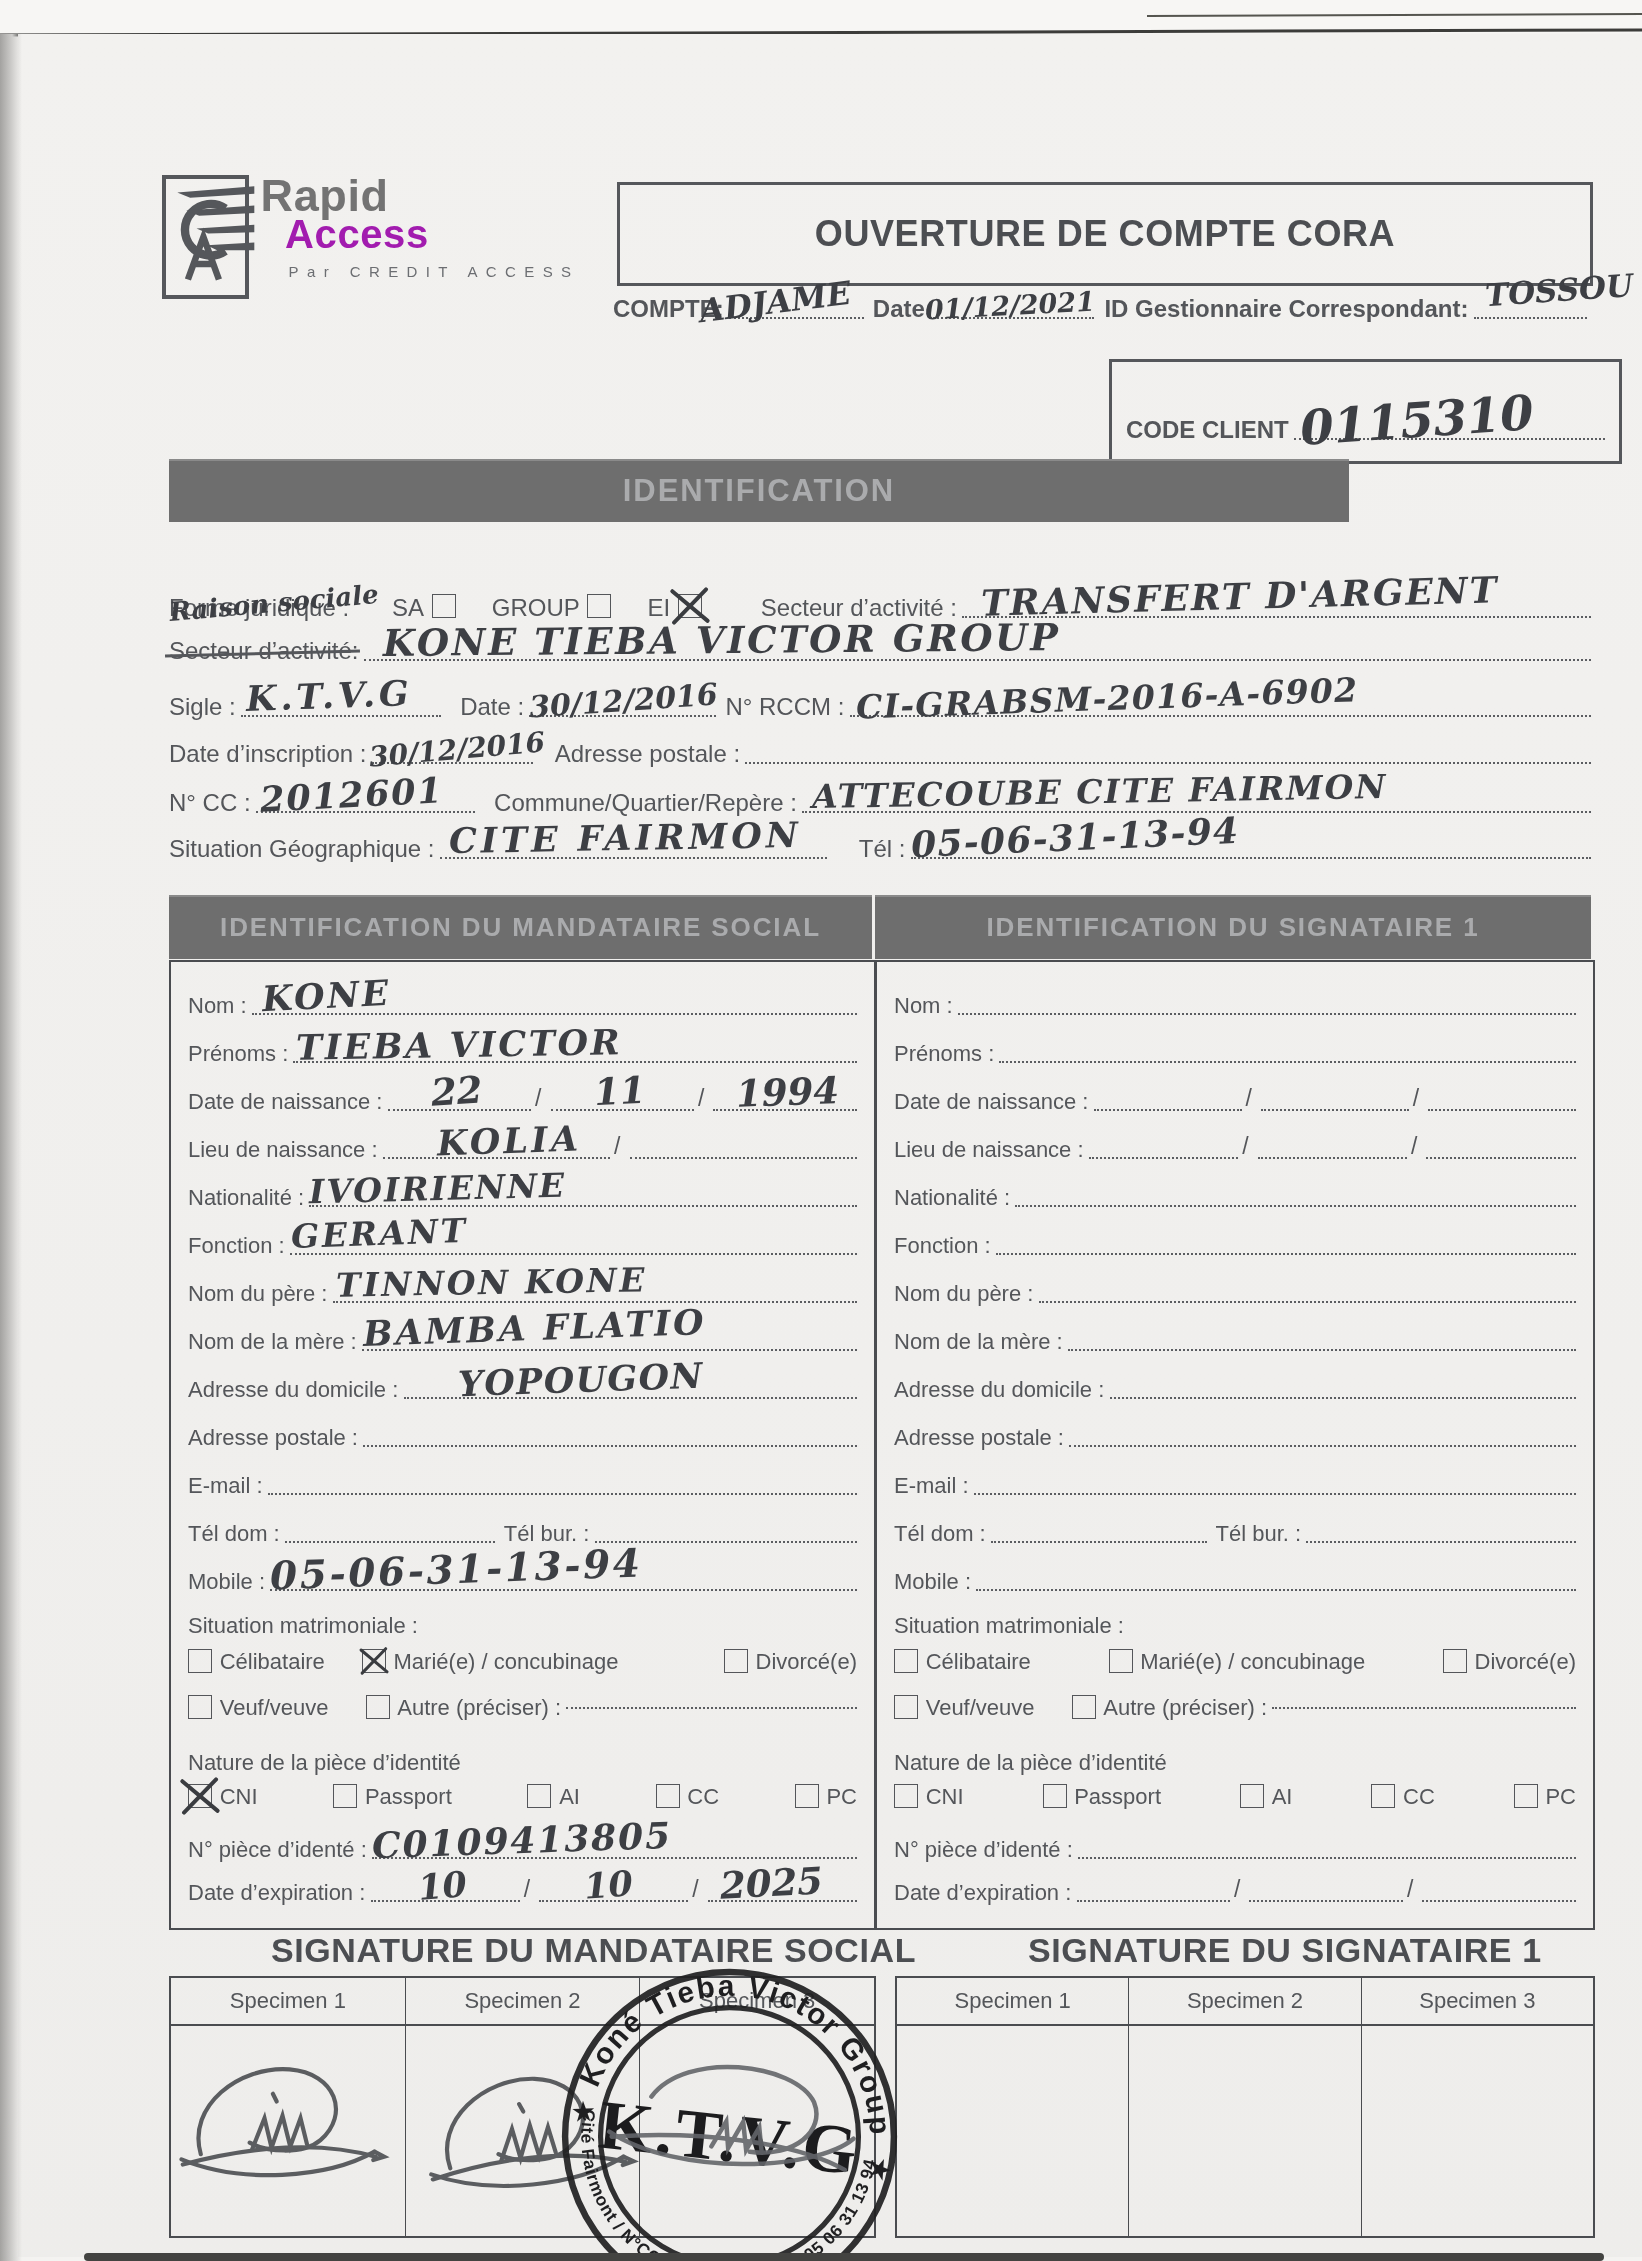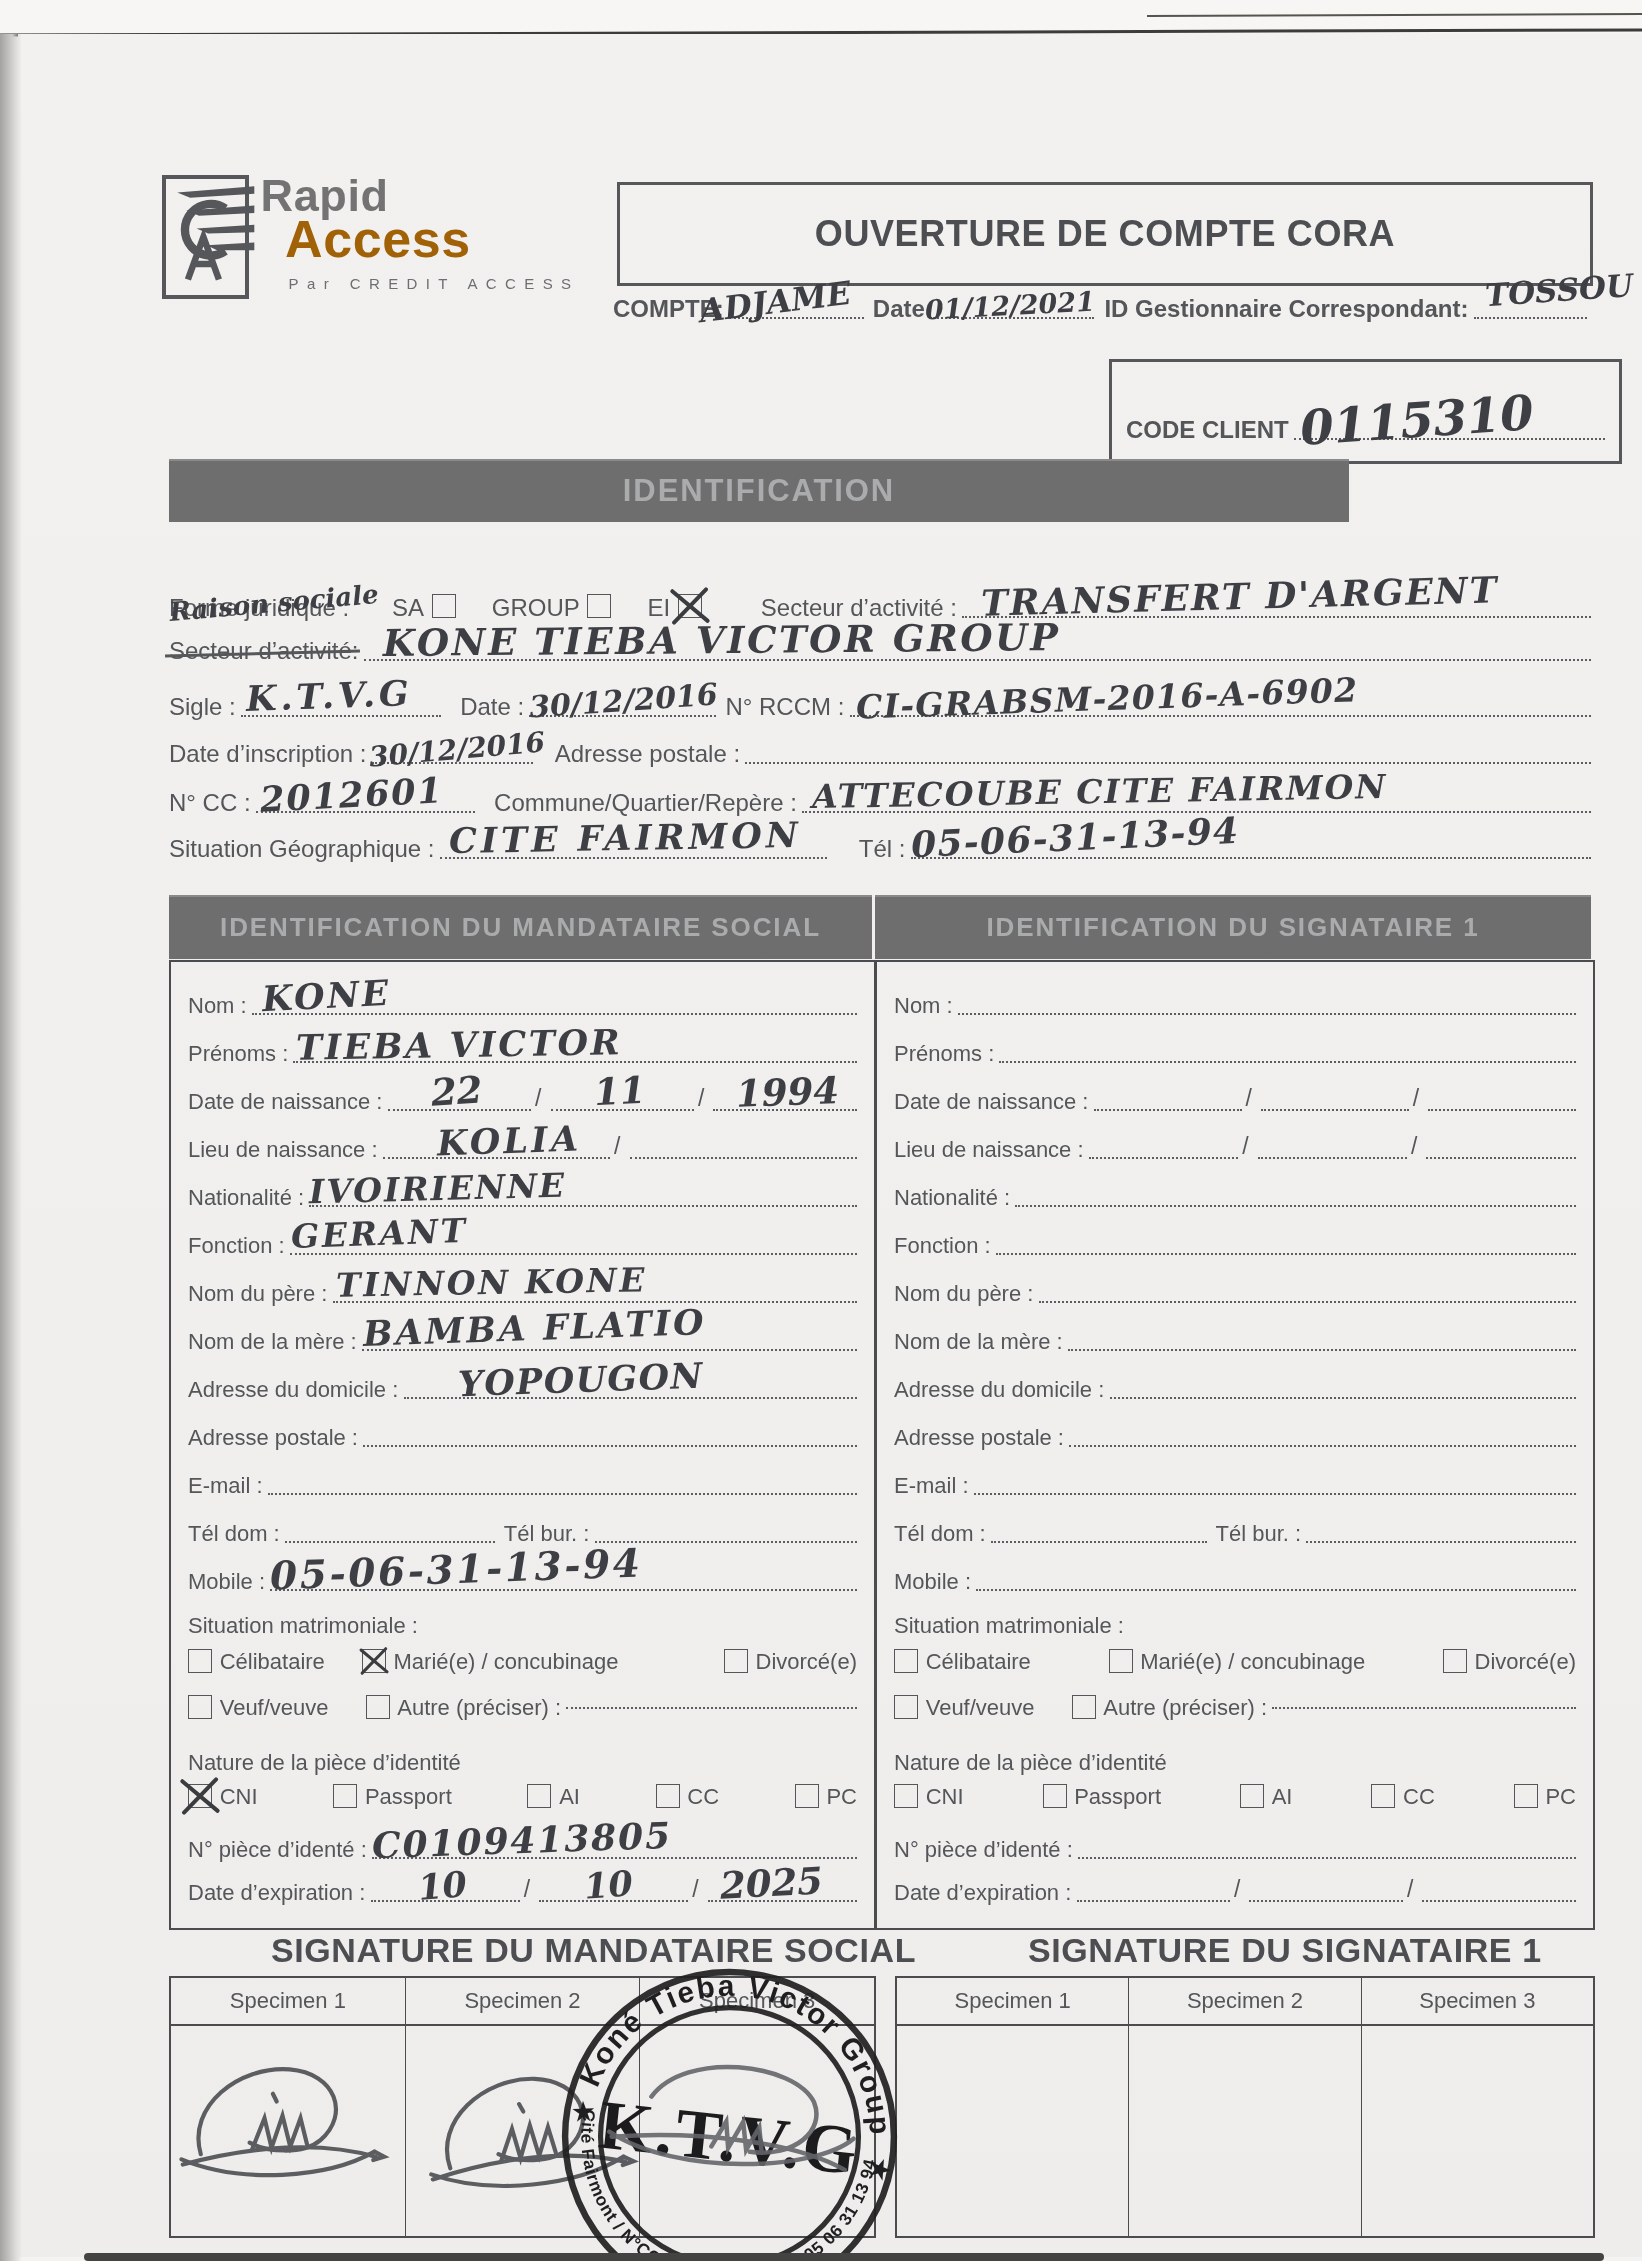--- a/index.html
+++ b/index.html
@@ -11,21 +11,21 @@
   .edge-line2{position:absolute;left:1147px;top:14px;width:502px;height:1.9px;background:#55554f;transform:rotate(-0.25deg);}
   .paper{position:absolute;left:18px;top:34px;right:0;bottom:3.9px;background:linear-gradient(180deg,#f2f1ef 0%,#f0efed 60%,#eeedeb 100%);}
   .left-shadow{position:absolute;left:0;top:34px;width:22px;bottom:0;background:linear-gradient(90deg,#a3a2a0,#cfcecc 55%,rgba(240,239,237,0));}
   .bottom-band{position:absolute;left:84px;right:39px;bottom:0;height:8.4px;background:#434341;border-radius:4.5px;}
 
   
   .logo{position:absolute;left:162px;top:175px;display:flex;align-items:flex-start;}
   .monogram{width:79px;height:116px;border:4.5px solid #55575b;display:flex;align-items:center;justify-content:center;}
   .wordmark{margin-left:11.6px;position:relative;}
   .brand-top{font-size:45px;font-weight:700;color:#737373;line-height:0.92;letter-spacing:0.6px;}
-  .brand-bottom{font-size:52px;font-weight:700;color:#a16207;line-height:0.92;margin-left:24.5px;letter-spacing:0.6px;}
+  .brand-bottom{font-size:40px;font-weight:700;color:#a21caf;line-height:0.92;margin-left:24.5px;letter-spacing:0.6px;}
   .tagline{font-size:15px;letter-spacing:8.4px;color:#6c6e72;margin:10.3px 0 0 28px;white-space:nowrap;}
   .speed{position:absolute;left:-84px;top:6.4px;}
 
   
   .title-box{position:absolute;left:617px;top:182px;width:970px;height:98px;border:3.9px solid #55575b;
              display:flex;align-items:center;justify-content:center;}
   .title-box span{font-size:36px;font-weight:700;letter-spacing:0.6px;color:#4c4e52;}
   .row{position:absolute;display:flex;align-items:flex-end;}
   .lbl{font-size:24px;color:#54565a;white-space:nowrap;}
   .b{font-weight:700;}

